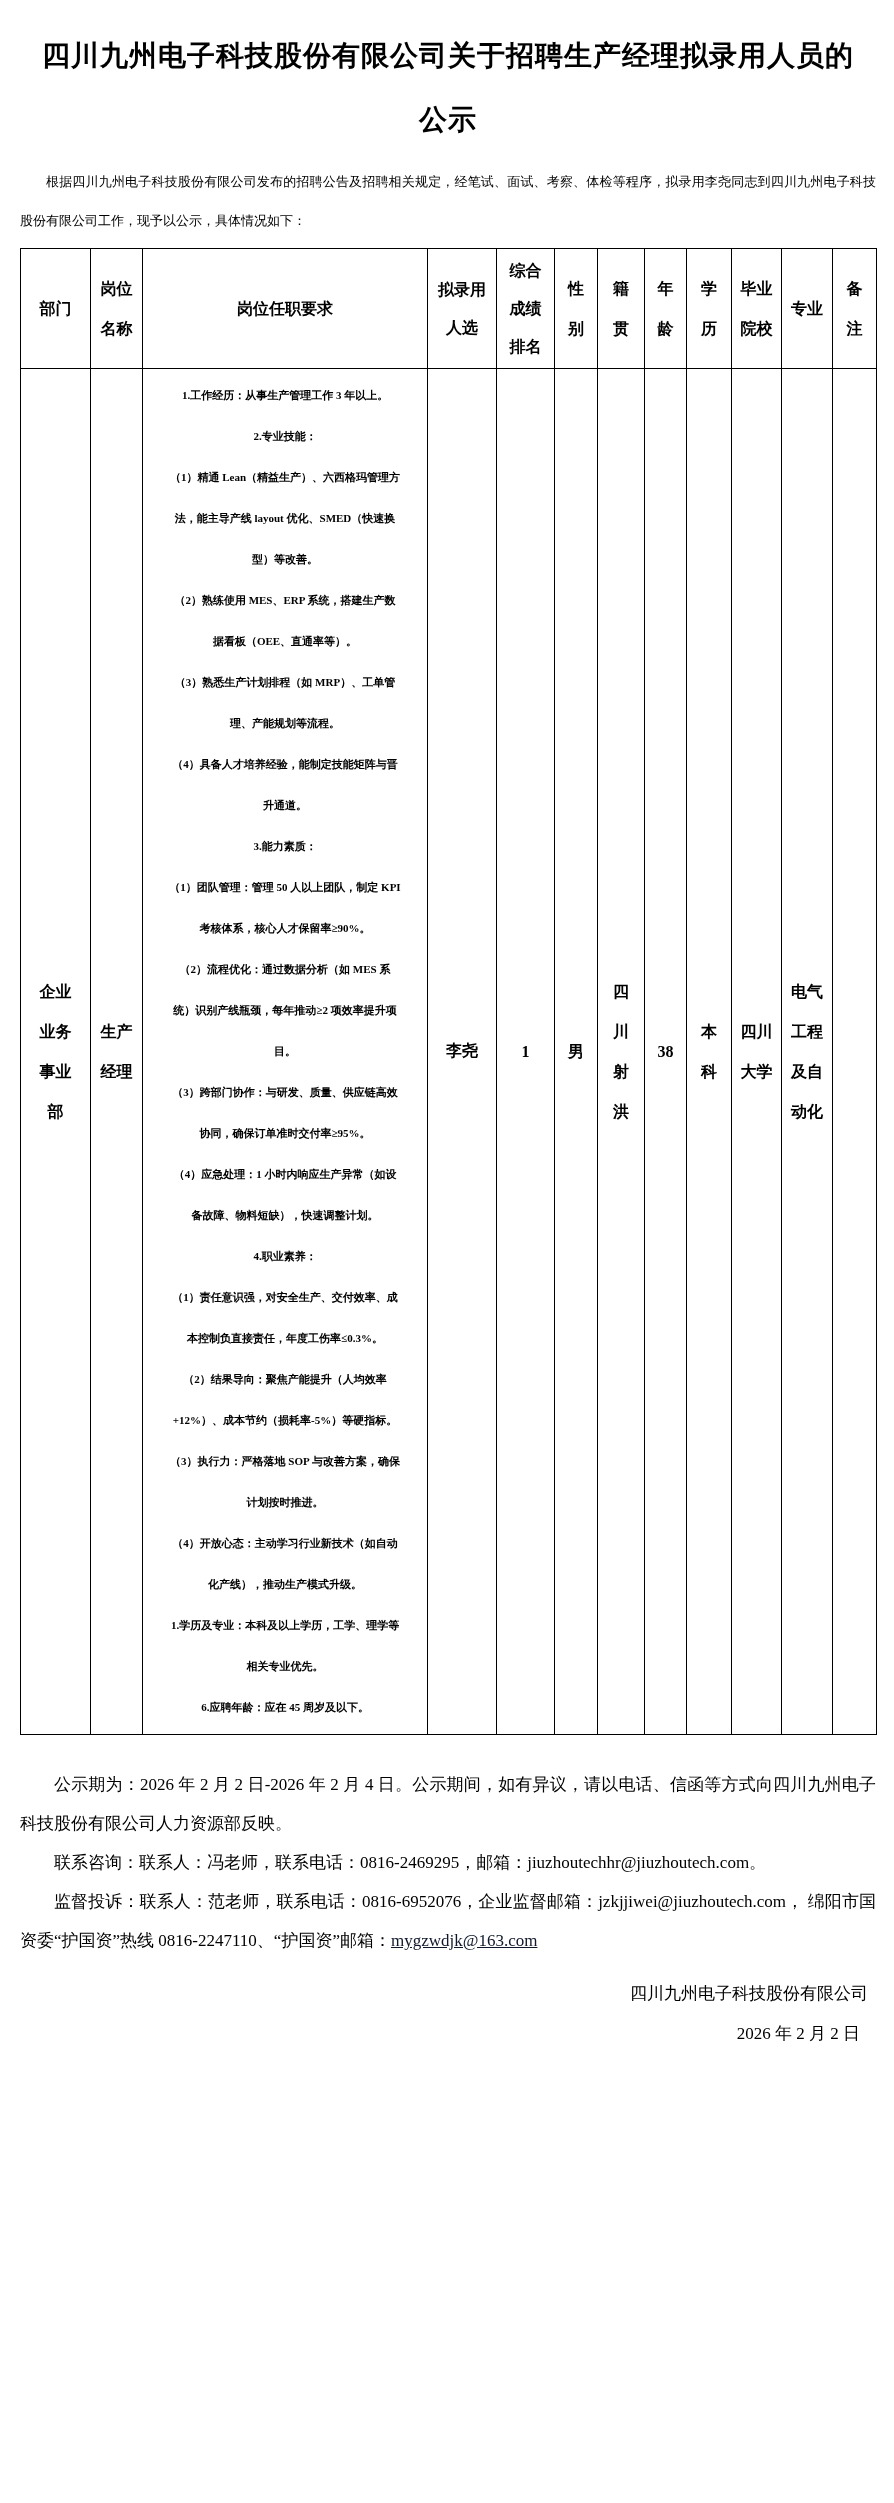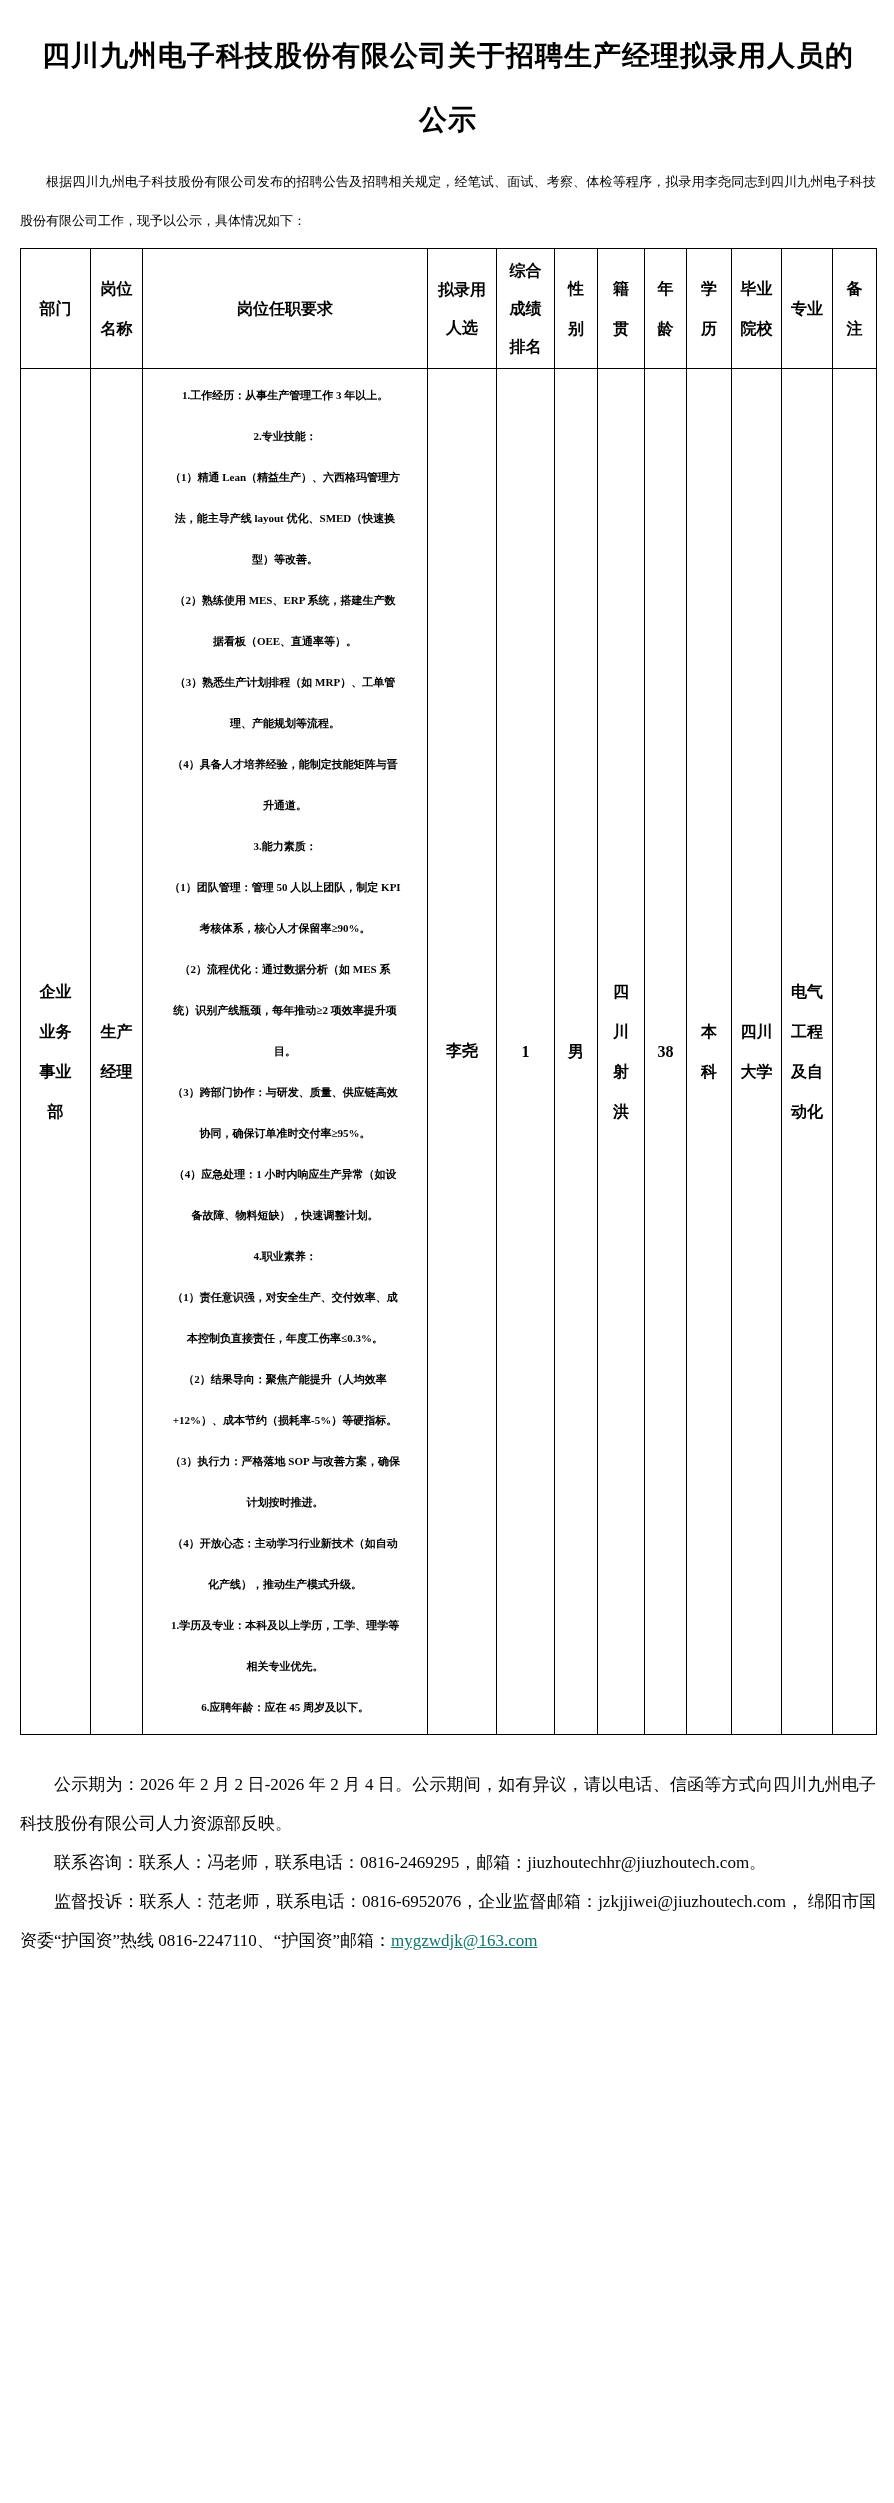--- a/index.html
+++ b/index.html
@@ -57,21 +57,21 @@
   }
   .c-req p { margin: 0; }
   .fp {
     font-size: 17px;
     line-height: 39px;
     text-align: justify;
     text-indent: 2em;
   }
   .fp-first { margin-top: 30px; }
   .email-link {
-    color: #0f766e;
+    color: #0f172a;
     text-decoration: underline;
     cursor: pointer;
   }
   .signature { margin-top: 14px; text-align: right; font-size: 17px; line-height: 40px; }
   .sig-company { padding-right: 8px; }
   .sig-date { padding-right: 16px; }
 </style>
 </head>
 <body>
 
@@ -148,14 +148,18 @@
       </tr>
     </tbody>
   </table>
 
   <p class="fp fp-first">公示期为：2026 年 2 月 2 日-2026 年 2 月 4 日。公示期间，如有异议，请以电话、信函等方式向四川九州电子科技股份有限公司人力资源部反映。</p>
 
   <p class="fp">联系咨询：联系人：冯老师，联系电话：0816-2469295，邮箱：jiuzhoutechhr@jiuzhoutech.com。</p>
 
   <p class="fp"><span>监督投诉：联系人：范老师，联系电话：0816-6952076，企业监督邮箱：jzkjjiwei@jiuzhoutech.com， 绵阳市国资委“护国资”热线 0816-2247110、“护国资”邮箱：</span><a class="email-link">mygzwdjk@163.com</a></p>
 
+  <div class="signature">
+    <p class="sig-company">四川九州电子科技股份有限公司</p>
+    <p class="sig-date">2026 年 2 月 2 日</p>
+  </div>
 
 </div>
 
 </body></html>

